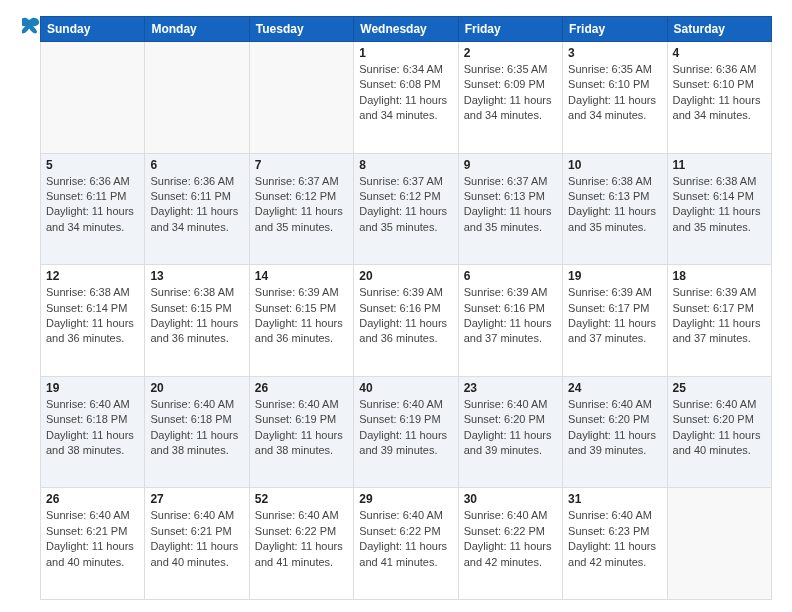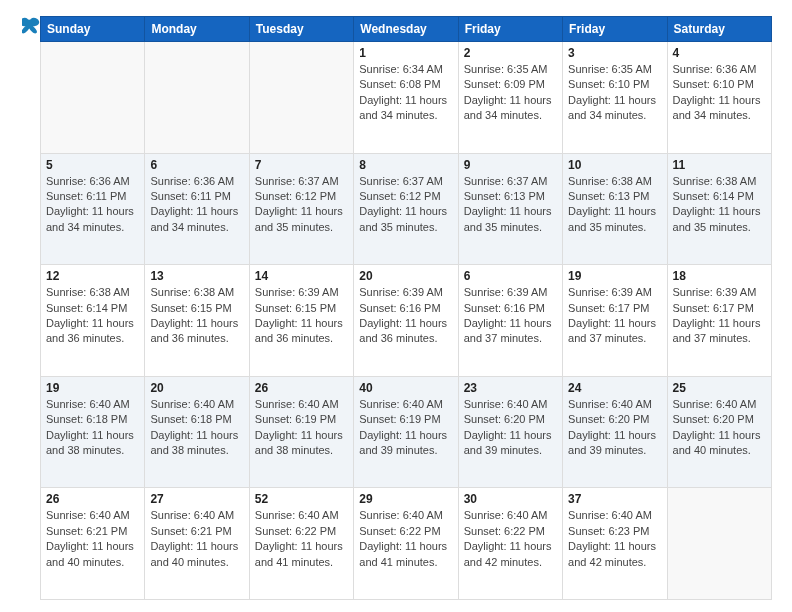--- a/index.html
+++ b/index.html
@@ -348,21 +348,21 @@
 and 41 minutes.</div>
           </td>
           <td>
             <span class="day-num">30</span>
             <div class="day-info" style="white-space: pre-line;">Sunrise: 6:40 AM
 Sunset: 6:22 PM
 Daylight: 11 hours
 and 42 minutes.</div>
           </td>
           <td>
-            <span class="day-num">37</span>
+            <span class="day-num">31</span>
             <div class="day-info" style="white-space: pre-line;">Sunrise: 6:40 AM
 Sunset: 6:23 PM
 Daylight: 11 hours
 and 42 minutes.</div>
           </td>
           <td class="empty"></td>
         </tr>
       </tbody>
   </table>
 </div>

